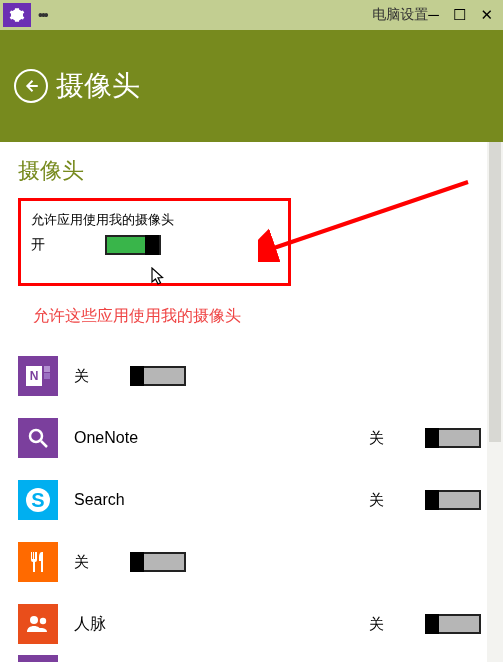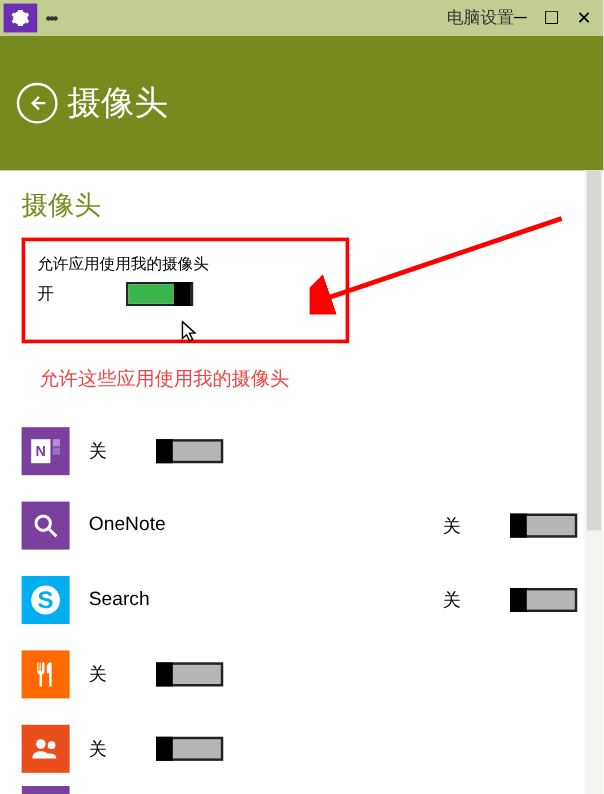--- a/index.html
+++ b/index.html
@@ -307,20 +307,21 @@
     </div>
 
     <div class="app-row">
       <div class="app-icon ic-people">
         <svg width="28" height="28" viewBox="0 0 28 28">
             <circle cx="10" cy="10" r="4" fill="#fff"></circle>
             <circle cx="19" cy="11" r="3.2" fill="#fff"></circle>
             <path fill="#fff" d="M3 22c0-4 3-6 7-6s7 2 7 6H3zm14-4c3 0 6 1 6 4h-7c0-1.6-.4-3-1.2-4H17z"></path>
           </svg>
       </div>
+      <span class="app-name">人脉</span>
       <span class="app-state">关</span>
       <div class="app-toggle-wrap">
           <div class="toggle off"></div>
         </div>
     </div>
 
     <div class="app-row" style="height:30px;overflow:hidden;">
       <div class="app-icon" style="background:#7b3f9d">
         
       </div>

